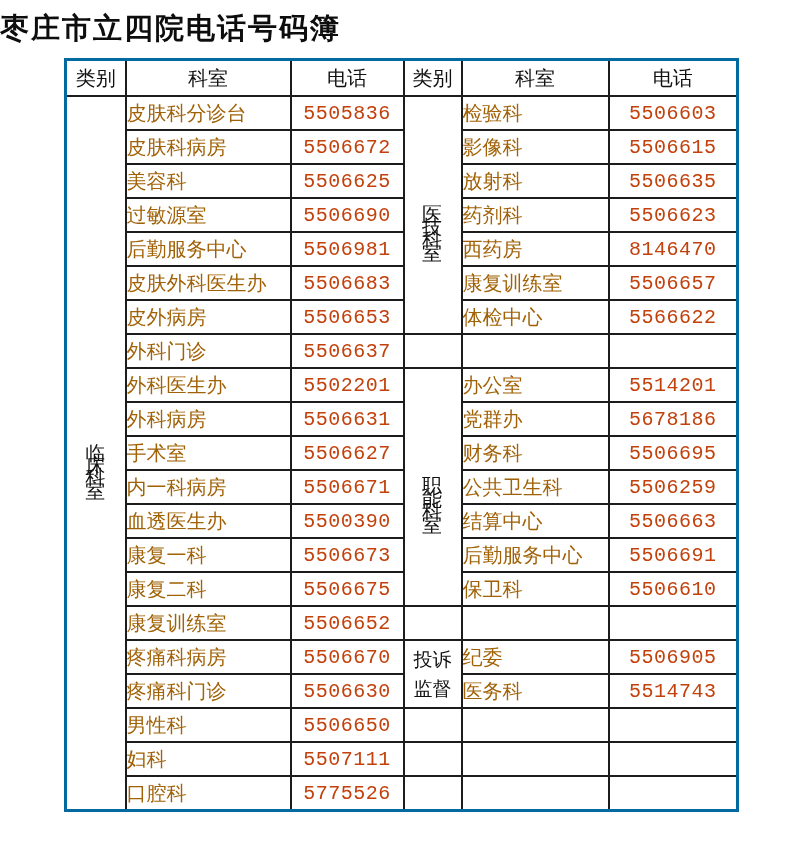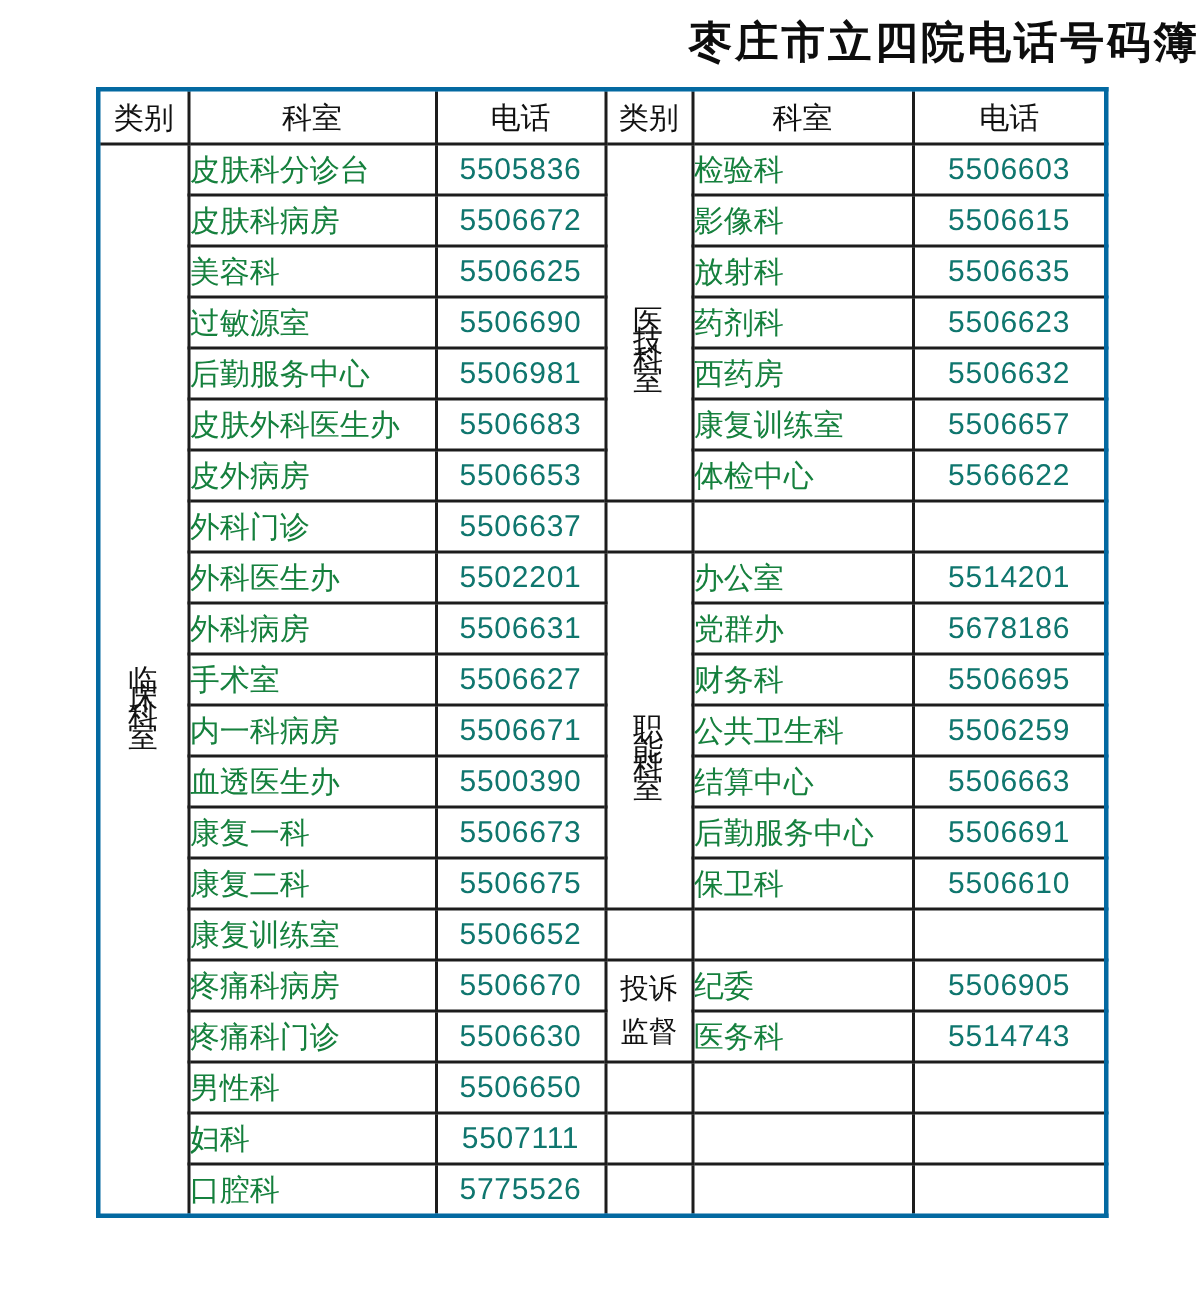--- a/index.html
+++ b/index.html
@@ -9,21 +9,21 @@
     height: 866px;
     background: #ffffff;
     color: #161616;
     font-family: "Liberation Sans", sans-serif;
     overflow: hidden;
   }
   .page-title {
     margin-top: 8px;
     height: 40px;
     line-height: 40px;
-    text-align: right;
+    text-align: left;
     font-family: "DejaVu Serif", serif;
     font-weight: 700;
     font-size: 29px;
     letter-spacing: 2px;
     color: #0d0d0d;
   }
   table.directory {
     border-collapse: collapse;
     table-layout: fixed;
     margin: 10px 0 0 64px;
@@ -43,30 +43,30 @@
     font-size: 20px;
     text-align: center;
     color: #111;
   }
   td.dept {
     height: 32px;
     font-family: Liberation Mono, monospace;
     font-size: 20px;
     text-align: left;
     padding-left: 13px;
-    color: #15803d;
+    color: #a16207;
     white-space: nowrap;
   }
   td.phone {
     height: 32px;
-    font-family: Liberation Sans, sans-serif;
+    font-family: Liberation Mono, monospace;
     font-size: 20px;
     text-align: center;
     letter-spacing: 0.5px;
-    color: #0f766e;
+    color: #c2410c;
   }
   td.cat {
     text-align: center;
     vertical-align: middle;
     font-family: "DejaVu Serif", serif;
     font-size: 20px;
     color: #111;
   }
   .vtext {
     display: inline-block;
@@ -131,21 +131,21 @@
   <tr>
     <td class="dept">过敏源室</td>
     <td class="phone">5506690</td>
     <td class="dept">药剂科</td>
     <td class="phone">5506623</td>
   </tr>
   <tr>
     <td class="dept">后勤服务中心</td>
     <td class="phone">5506981</td>
     <td class="dept">西药房</td>
-    <td class="phone">5506632</td>
+    <td class="phone">8146470</td>
   </tr>
   <tr>
     <td class="dept">皮肤外科医生办</td>
     <td class="phone">5506683</td>
     <td class="dept">康复训练室</td>
     <td class="phone">5506657</td>
   </tr>
   <tr>
     <td class="dept">皮外病房</td>
     <td class="phone">5506653</td>

